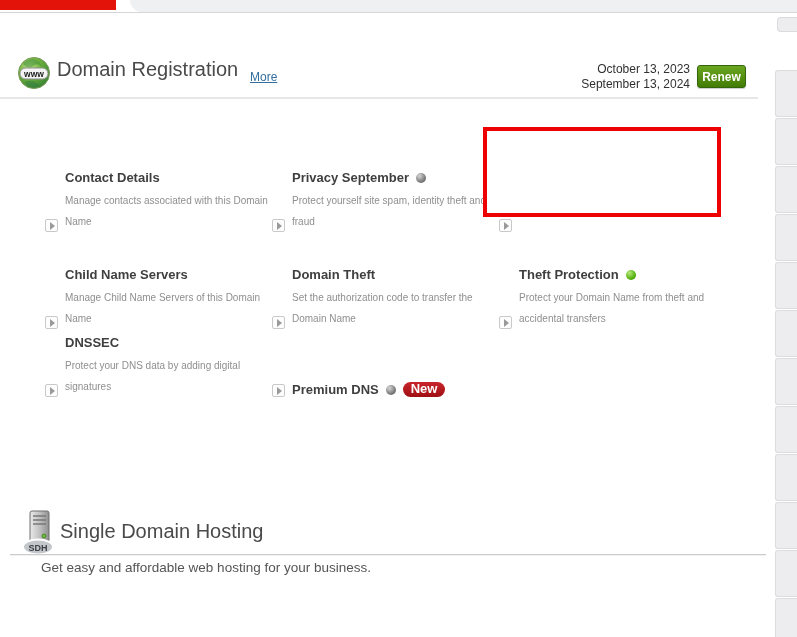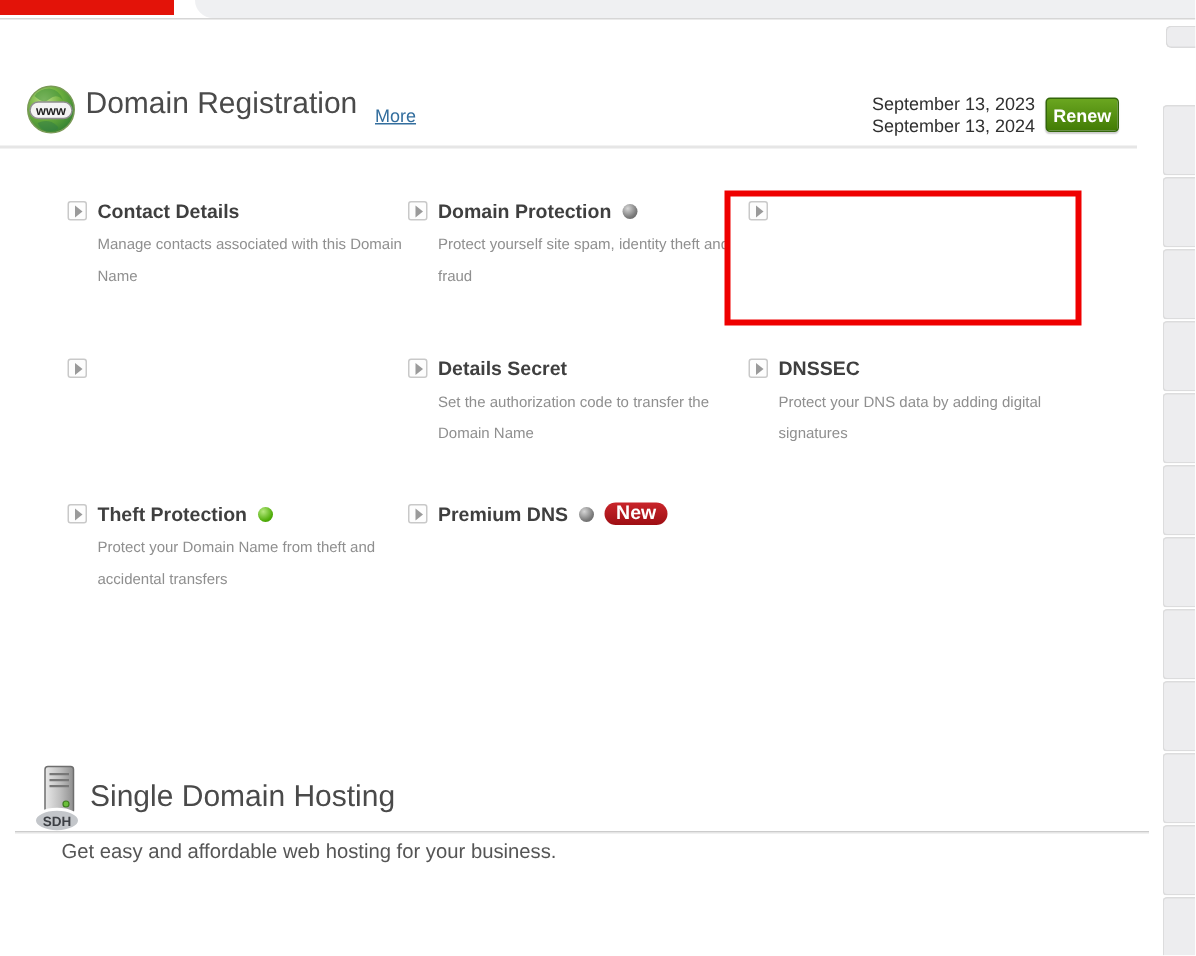--- a/index.html
+++ b/index.html
@@ -30,21 +30,21 @@
          line-height:15px;white-space:nowrap;}
   .renew{position:absolute;left:697px;top:15px;width:49px;height:23px;
          background:linear-gradient(#6aa620,#427c05);border:1px solid #33660a;border-radius:3px;
          color:#fff;font-weight:bold;font-size:12px;font-family:"Liberation Sans",sans-serif;
          cursor:pointer;padding:0;box-shadow:0 1px 1px rgba(0,0,0,.2);}
   .hr-header{position:absolute;left:0px;top:47px;width:758px;height:2px;background:#e6e6e6;}
 
   
   .grid{position:absolute;left:45px;top:77px;display:grid;
         grid-template-columns:227px 227px 227px;grid-template-rows:105px 97px auto;}
-  .cell{position:relative;padding-top:6px;display:flex;align-items:flex-start;cursor:pointer;}
+  .cell{position:relative;padding-top:6px;display:flex;align-items:flex-end;cursor:pointer;}
   .bullet{flex:0 0 auto;width:11px;height:11px;margin-top:1px;background:#fdfdfd;
           border:1px solid #c9c9c9;border-radius:2px;display:flex;align-items:center;
           justify-content:center;}
   .tri{width:0;height:0;border-left:5px solid #9a9a9a;border-top:4px solid transparent;
        border-bottom:4px solid transparent;margin-left:1px;}
   .cellbody{margin-left:7px;}
   .celltitle-row{display:flex;align-items:center;}
   .celltitle{font-size:13px;font-weight:bold;color:#3f3f3f;white-space:nowrap;}
   .ball{width:10px;height:10px;border-radius:50%;margin-left:7px;display:none;}
   .ball-gray{display:inline-block;background:radial-gradient(circle at 35% 30%,#d6d6d6,#7d7d7d 60%,#585858);}
@@ -103,21 +103,21 @@
       <circle cx="17" cy="17" r="15.5" fill="url(#gGlobe)" stroke="#7a9a57" stroke-width="1"></circle>
       <path d="M6 8 q6 6 10 2 q5 -4 9 1 q-2 -7 -9 -8 q-7 0 -10 5z" fill="#3f8f3a" opacity="0.55"></path>
       <path d="M8 26 q7 -3 12 1 q4 3 -1 4 q-8 2 -11 -5z" fill="#2f7c46" opacity="0.5"></path>
       <rect x="3" y="12" width="28" height="11" rx="5.5" fill="#f4f4f4" stroke="#8f8f8f" stroke-width="1"></rect>
       <text x="17" y="20.5" text-anchor="middle" font-size="8.5" font-weight="bold" font-family="Liberation Sans, sans-serif" fill="#222">www</text>
     </svg>
     <h1 class="section-title">Domain Registration</h1>
     <a class="more-link">More</a>
 
     <div class="dates">
-      <div>September 13, 2023</div>
+      <div>October 13, 2023</div>
       <div>September 13, 2024</div>
     </div>
     <button class="renew">Renew</button>
 
     <div class="hr-header"></div>
 
     <div class="grid" id="featuresGrid">
         <div class="cell">
     <span class="bullet">
             <span class="tri"></span>
@@ -130,79 +130,86 @@
       <div class="celldesc">Manage contacts associated with this Domain Name</div>
     </div>
 
   </div>
         <div class="cell">
     <span class="bullet">
             <span class="tri"></span>
           </span>
     <div class="cellbody">
       <div class="celltitle-row">
-        <span class="celltitle">Domain Protection</span>
+        <span class="celltitle">Privacy September</span>
         <span class="ball ball-gray"></span>
 
       </div>
       <div class="celldesc">Protect yourself site spam, identity theft and fraud</div>
     </div>
 
   </div>
         <div class="cell highlighted">
     <span class="bullet">
             <span class="tri"></span>
           </span>
     <div class="cellbody">
     </div>
     <div class="hl" style="border-color: rgb(239, 0, 0);"></div>
   </div>
         <div class="cell">
     <span class="bullet">
             <span class="tri"></span>
           </span>
-
-  </div>
-        <div class="cell">
-    <span class="bullet">
-            <span class="tri"></span>
-          </span>
-    <div class="cellbody">
-      <div class="celltitle-row">
-        <span class="celltitle">Details Secret</span>
+    <div class="cellbody">
+      <div class="celltitle-row">
+        <span class="celltitle">Child Name Servers</span>
+
+      </div>
+      <div class="celldesc">Manage Child Name Servers of this Domain Name</div>
+    </div>
+
+  </div>
+        <div class="cell">
+    <span class="bullet">
+            <span class="tri"></span>
+          </span>
+    <div class="cellbody">
+      <div class="celltitle-row">
+        <span class="celltitle">Domain Theft</span>
 
       </div>
       <div class="celldesc">Set the authorization code to transfer the Domain Name</div>
-    </div>
-
-  </div>
-        <div class="cell">
-    <span class="bullet">
-            <span class="tri"></span>
-          </span>
-    <div class="cellbody">
-      <div class="celltitle-row">
-        <span class="celltitle">DNSSEC</span>
-
-      </div>
-      <div class="celldesc">Protect your DNS data by adding digital signatures</div>
     </div>
 
   </div>
         <div class="cell">
     <span class="bullet">
             <span class="tri"></span>
           </span>
     <div class="cellbody">
       <div class="celltitle-row">
         <span class="celltitle">Theft Protection</span>
         <span class="ball ball-green"></span>
 
       </div>
       <div class="celldesc">Protect your Domain Name from theft and accidental transfers</div>
+    </div>
+
+  </div>
+        <div class="cell">
+    <span class="bullet">
+            <span class="tri"></span>
+          </span>
+    <div class="cellbody">
+      <div class="celltitle-row">
+        <span class="celltitle">DNSSEC</span>
+
+      </div>
+      <div class="celldesc">Protect your DNS data by adding digital signatures</div>
     </div>
 
   </div>
         <div class="cell">
     <span class="bullet">
             <span class="tri"></span>
           </span>
     <div class="cellbody">
       <div class="celltitle-row">
         <span class="celltitle">Premium DNS</span>

